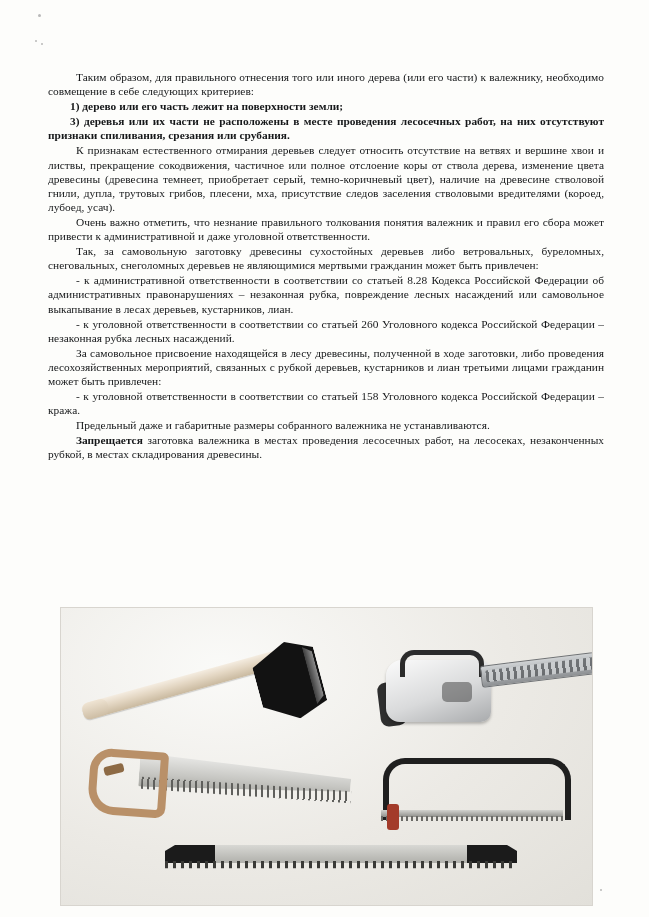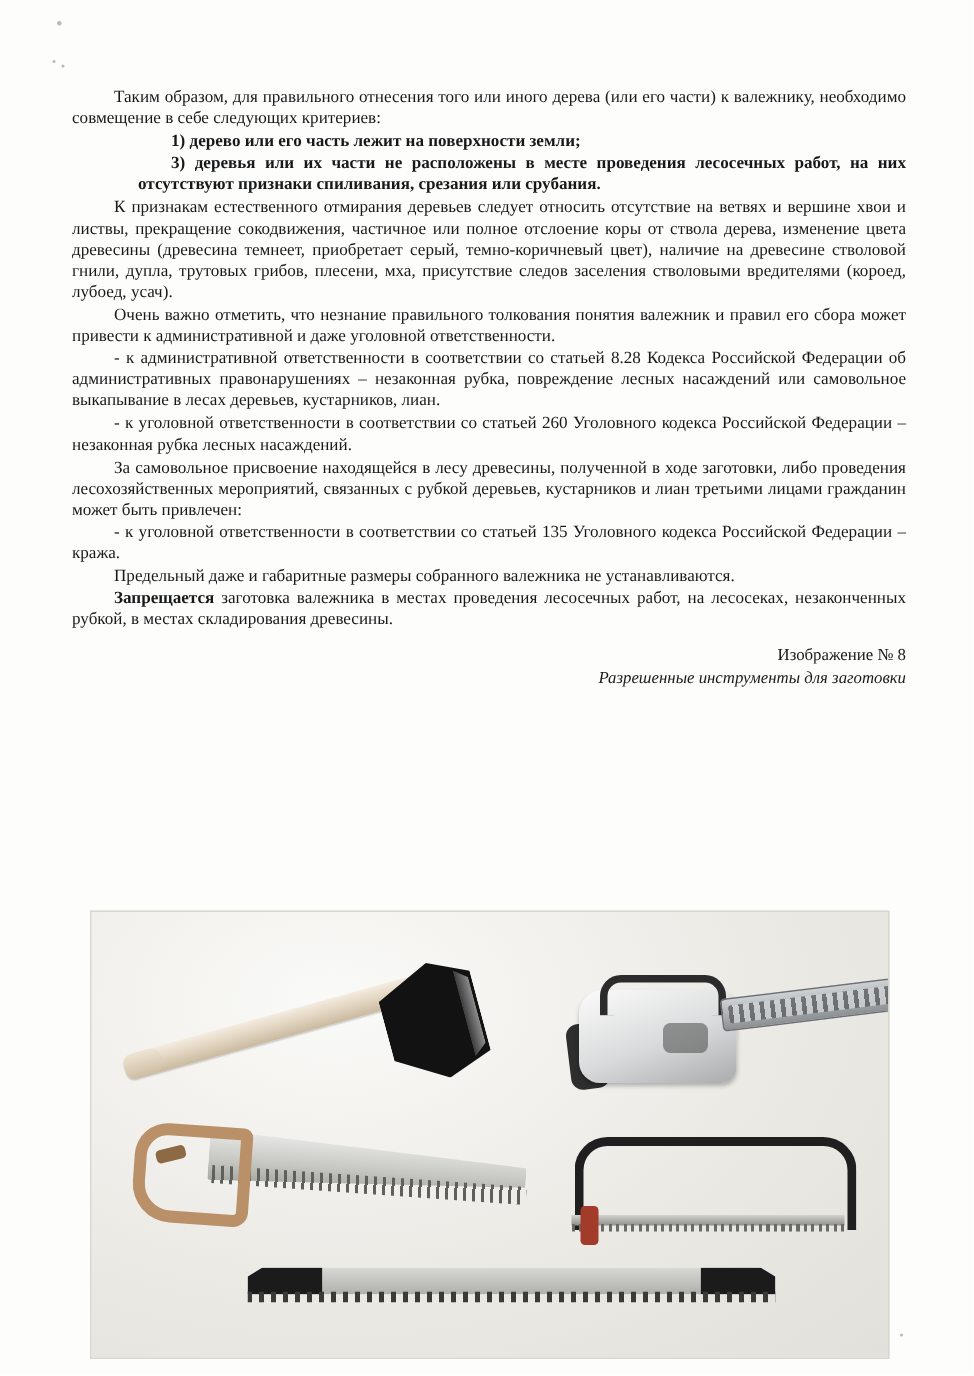--- a/index.html
+++ b/index.html
@@ -27,32 +27,32 @@
     border-radius: 50%;
   }
   .s1 { left: 38px; top: 14px; width: 3px; height: 3px; }
   .s2 { left: 35px; top: 40px; width: 2px; height: 2px; }
   .s3 { left: 41px; top: 43px; width: 2px; height: 2px; }
   .s4 { left: 600px; top: 889px; width: 2px; height: 2px; }
 
   .content {
     position: absolute;
     left: 48px;
-    top: 58px;
+    top: 70px;
     width: 556px;
   }
   p {
     margin: 0 0 1px 0;
     font-size: 11.4px;
     line-height: 14.1px;
     text-align: justify;
     text-indent: 28px;
     color: #16181a;
   }
-  p.ind-list { text-indent: 22px; margin-left: 44px; }
+  p.ind-list { text-indent: 22px; }
   p.dash { text-indent: 28px; }
   b { font-weight: bold; }
   i { font-style: italic; }
 
   .figcaption-wrap {
     margin-top: 10px;
     text-align: right;
     font-size: 11.2px;
     line-height: 14.5px;
   }
@@ -266,31 +266,28 @@
   <span class="speck s2"></span>
   <span class="speck s3"></span>
   <span class="speck s4"></span>
 
   <div class="content">
     <p>Таким образом, для правильного отнесения того или иного дерева (или его части) к валежнику, необходимо совмещение в себе следующих критериев:</p>
     <p class="ind-list"><b>1) дерево или его часть лежит на поверхности земли;</b></p>
     <p class="ind-list"><b>3) деревья или их части не расположены в месте проведения лесосечных работ, на них отсутствуют признаки спиливания, срезания или срубания.</b></p>
     <p>К признакам естественного отмирания деревьев следует относить отсутствие на ветвях и вершине хвои и листвы, прекращение сокодвижения, частичное или полное отслоение коры от ствола дерева, изменение цвета древесины (древесина темнеет, приобретает серый, темно-коричневый цвет), наличие на древесине стволовой гнили, дупла, трутовых грибов, плесени, мха, присутствие следов заселения стволовыми вредителями (короед, лубоед, усач).</p>
     <p>Очень важно отметить, что незнание правильного толкования понятия валежник и правил его сбора может привести к административной и даже уголовной ответственности.</p>
+    <p>Так, за самовольную заготовку древесины сухостойных деревьев либо ветровальных, буреломных, снеговальных, снеголомных деревьев не являющимися мертвыми гражданин может быть привлечен:</p>
     <p class="dash">- к административной ответственности в соответствии со статьей 8.28 Кодекса Российской Федерации об административных правонарушениях – незаконная рубка, повреждение лесных насаждений или самовольное выкапывание в лесах деревьев, кустарников, лиан.</p>
     <p class="dash">- к уголовной ответственности в соответствии со статьей 260 Уголовного кодекса Российской Федерации – незаконная рубка лесных насаждений.</p>
     <p>За самовольное присвоение находящейся в лесу древесины, полученной в ходе заготовки, либо проведения лесохозяйственных мероприятий, связанных с рубкой деревьев, кустарников и лиан третьими лицами гражданин может быть привлечен:</p>
-    <p class="dash">- к уголовной ответственности в соответствии со статьей 135 Уголовного кодекса Российской Федерации – кража.</p>
+    <p class="dash">- к уголовной ответственности в соответствии со статьей 158 Уголовного кодекса Российской Федерации – кража.</p>
     <p>Предельный даже и габаритные размеры собранного валежника не устанавливаются.</p>
     <p><b>Запрещается</b> заготовка валежника в местах проведения лесосечных работ, на лесосеках, незаконченных рубкой, в местах складирования древесины.</p>
 
-    <div class="figcaption-wrap">
-      <div class="cap1">Изображение № 8</div>
-      <div class="cap2">Разрешенные инструменты для заготовки</div>
-    </div>
   </div>
 
   <div class="photo">
     <div class="photo-inner">
       <span class="axe-handle"></span>
       <span class="axe-head"></span>
 
       <span class="saw-grip"></span>
       <span class="saw-body"></span>
       <span class="saw-bar"></span>

